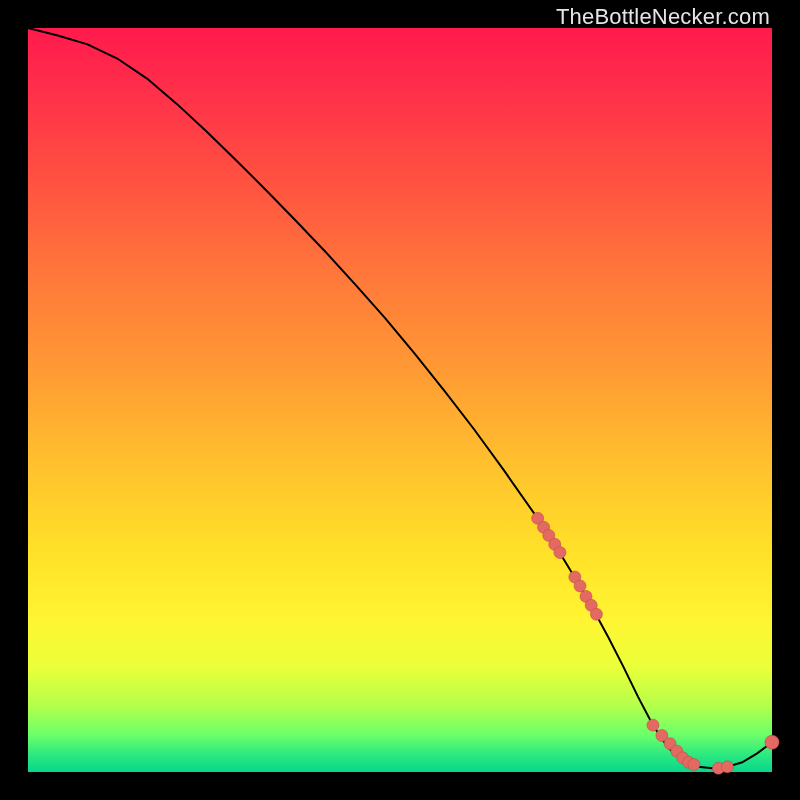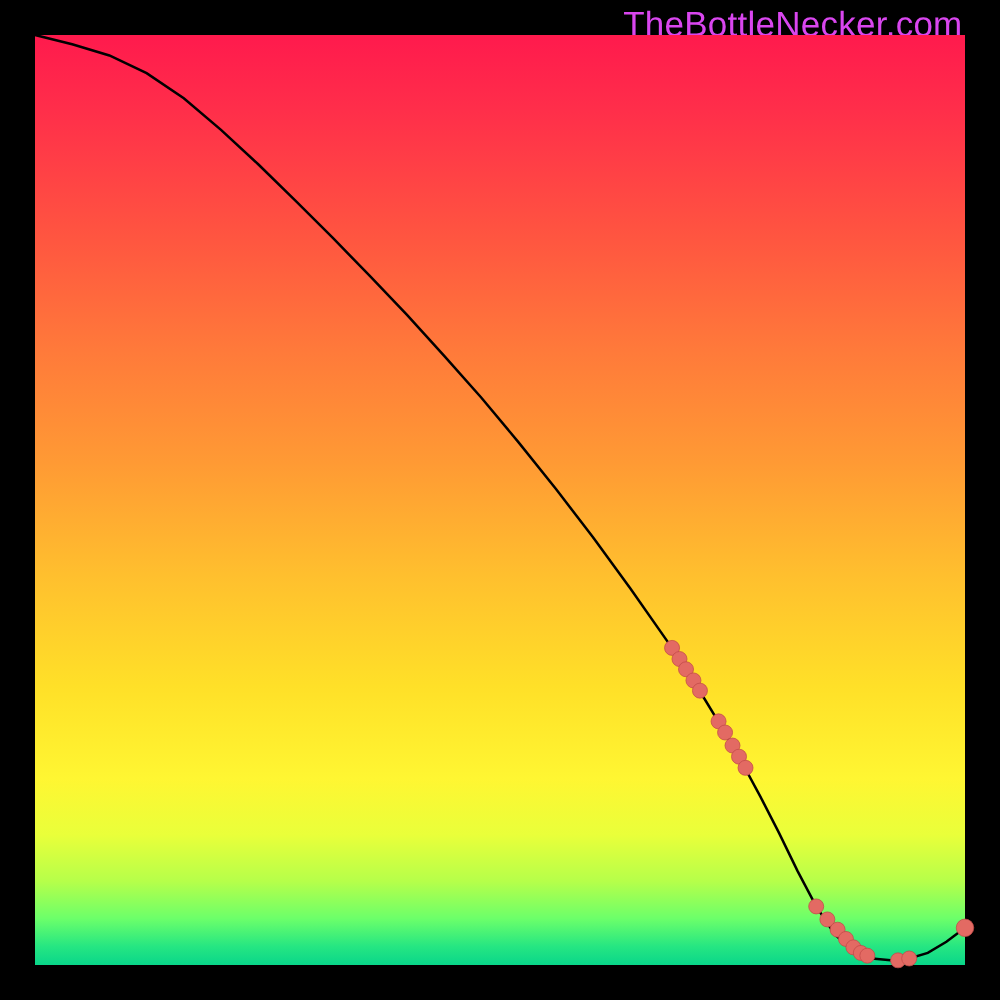--- a/index.html
+++ b/index.html
@@ -38,22 +38,22 @@
       #b6ff4a 91%,
       #6cff6a 95%,
       #26e682 98%,
       #09d68a 100%
     );
   }
   .watermark {
     position: absolute;
     top: 4px;
     right: 30px;
-    color: #d946ef;
-    font-size: 28px;
+    color: #e5e5e5;
+    font-size: 22px;
     font-weight: 500;
     letter-spacing: 0.2px;
     user-select: none;
   }
   svg.overlay {
     position: absolute;
     left: 28px;
     top: 28px;
     width: 744px;
     height: 744px;

